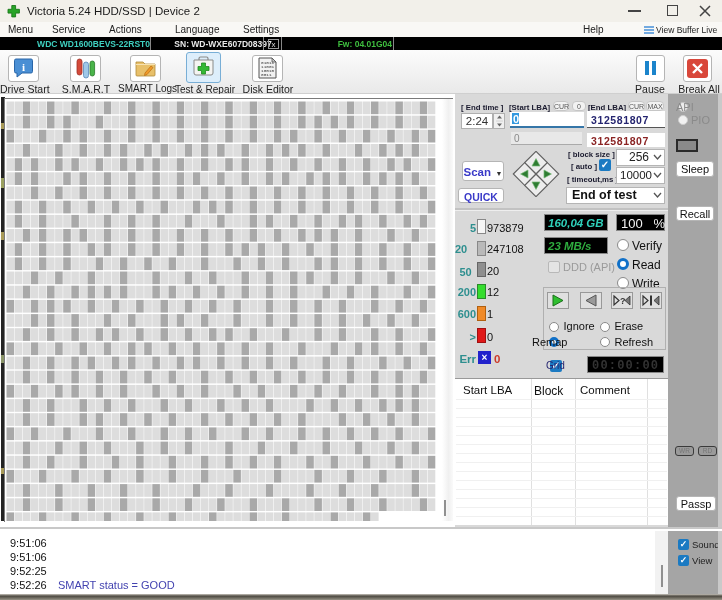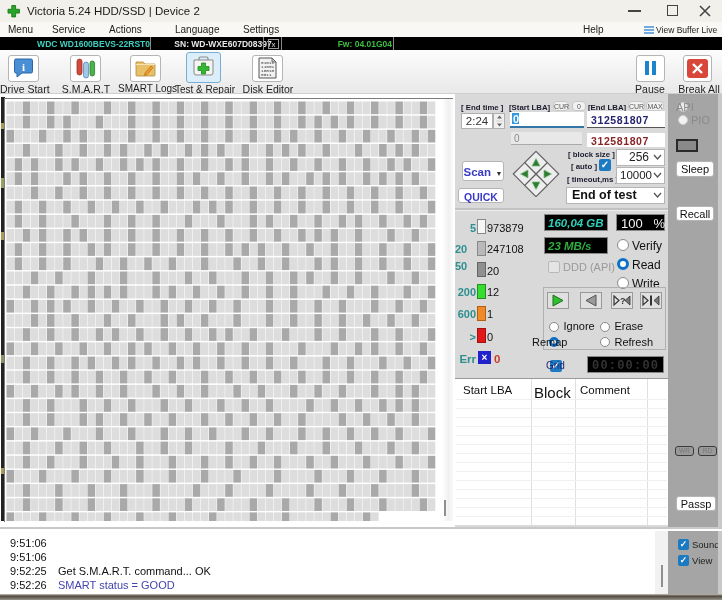--- a/index.html
+++ b/index.html
@@ -1770,21 +1770,21 @@
     <path d="M1 1 L4.5 5 L8 1" fill="none" stroke="#555" stroke-width="1.3"></path>
   </svg>
 <div class="abs" style="left:455px;top:208px;width:213px;height:2px;background:#c2c2c2;border-bottom:1px solid #eee"></div>
 
 <div class="abs" style="left:455px;top:221.5px;width:21px;text-align:right;font-size:11px;font-weight:bold;color:#2e8f8f">5</div>
 <div class="abs" style="left:477px;top:219px;width:8.5px;height:15px;background:#f6f6f6;border:1px solid #888;box-sizing:border-box"></div>
 <div class="abs" style="left:487px;top:221.5px;font-size:11px;color:#111">973879</div>
 <div class="abs" style="left:455px;top:243.0px;width:21px;text-align:left;font-size:11px;font-weight:bold;color:#2e8f8f">20</div>
 <div class="abs" style="left:477px;top:240.5px;width:8.5px;height:15px;background:#b9b9b9;border:1px solid #888;box-sizing:border-box"></div>
 <div class="abs" style="left:487px;top:243.0px;font-size:11px;color:#111">247108</div>
-<div class="abs" style="left:455px;top:260px;width:21px;text-align:left;font-size:11px;font-weight:bold;color:#2e8f8f">50</div>
+<div class="abs" style="left:455px;top:266px;width:21px;text-align:center;font-size:11px;font-weight:bold;color:#2e8f8f">50</div>
 <div class="abs" style="left:477px;top:262px;width:8.5px;height:15px;background:#8f8f8f;border:1px solid #666;box-sizing:border-box"></div>
 <div class="abs" style="left:487px;top:264.5px;font-size:11px;color:#111">20</div>
 <div class="abs" style="left:455px;top:286.0px;width:21px;text-align:right;font-size:11px;font-weight:bold;color:#2e8f8f">200</div>
 <div class="abs" style="left:477px;top:283.5px;width:8.5px;height:15px;background:#35dd2e;border:1px solid #2a8a2a;box-sizing:border-box"></div>
 <div class="abs" style="left:487px;top:286.0px;font-size:11px;color:#111">12</div>
 <div class="abs" style="left:455px;top:308.0px;width:21px;text-align:right;font-size:11px;font-weight:bold;color:#2e8f8f">600</div>
 <div class="abs" style="left:477px;top:305.5px;width:8.5px;height:15px;background:#f08a28;border:1px solid #b06010;box-sizing:border-box"></div>
 <div class="abs" style="left:487px;top:308.0px;font-size:11px;color:#111">1</div>
 <div class="abs" style="left:455px;top:330.5px;width:21px;text-align:right;font-size:11px;font-weight:bold;color:#2e8f8f">&gt;</div>
 <div class="abs" style="left:477px;top:328px;width:8.5px;height:15px;background:#e01818;border:1px solid #a01010;box-sizing:border-box"></div>
@@ -1839,21 +1839,21 @@
 <div class="radio" style="left:599.5px;top:337px;width:10px;height:10px"></div>
 <div class="abs" style="left:614.5px;top:335.5px;font-size:11px;color:#111">Refresh</div>
 
 <div class="cb" style="left:550px;top:360px">✓</div>
 <div class="abs" style="left:546px;top:360px;font-size:10px;font-weight:normal;color:#252570">Grid</div>
 <div class="abs" style="left:587px;top:356px;width:77px;height:17px;background:#000;border:1px solid #888;box-sizing:border-box"></div>
 <div class="abs" style="left:592px;top:358.5px;font-size:12px;font-weight:bold;color:#333;font-family:'Liberation Mono',monospace;letter-spacing:1.2px">00:00:00</div>
 
 <div class="abs" style="left:455px;top:378px;width:213px;height:147px;background:#fff;border-top:1px solid #999;box-sizing:border-box"></div>
 <div class="abs" style="left:463px;top:384px;font-size:11.5px;color:#111">Start LBA</div>
-<div class="abs" style="left:534px;top:384px;font-size:15px;color:#111">Block</div>
+<div class="abs" style="left:534px;top:384px;font-size:12px;color:#111">Block</div>
 <div class="abs" style="left:580px;top:384px;font-size:11.5px;color:#111">Comment</div>
 <div class="abs" style="left:531px;top:379px;width:1px;height:146px;background:#e0e0e0"></div>
 <div class="abs" style="left:575px;top:379px;width:1px;height:146px;background:#e0e0e0"></div>
 <div class="abs" style="left:647px;top:379px;width:1px;height:146px;background:#e0e0e0"></div>
 <div class="abs" style="left:456px;top:399px;width:211px;height:1px;background:#f0f0f0"></div>
 <div class="abs" style="left:456px;top:408px;width:211px;height:1px;background:#f0f0f0"></div>
 <div class="abs" style="left:456px;top:417px;width:211px;height:1px;background:#f0f0f0"></div>
 <div class="abs" style="left:456px;top:426px;width:211px;height:1px;background:#f0f0f0"></div>
 <div class="abs" style="left:456px;top:435px;width:211px;height:1px;background:#f0f0f0"></div>
 <div class="abs" style="left:456px;top:444px;width:211px;height:1px;background:#f0f0f0"></div>
@@ -1877,21 +1877,20 @@
 <div class="btnw" style="left:676px;top:206px;width:38px;height:15px;font-size:11px;color:#111;line-height:14px">Recall</div>
 <div class="abs" style="left:675px;top:446px;width:19px;height:10px;background:#9a9a9a;border:1.5px solid #3a3a3a;border-radius:3px;box-sizing:border-box;font-size:6.5px;color:#777;text-align:center;line-height:7px">WR</div>
 <div class="abs" style="left:698px;top:446px;width:19px;height:10px;background:#9a9a9a;border:1.5px solid #3a3a3a;border-radius:3px;box-sizing:border-box;font-size:6.5px;color:#777;text-align:center;line-height:7px">RD</div>
 <div class="btnw" style="left:676px;top:496px;width:40px;height:15px;font-size:11px;color:#111;line-height:14px">Passp</div>
 
 <div class="abs" style="left:0;top:527px;width:722px;height:68px;background:#fff;border-top:2px solid #c8c8c8;box-sizing:border-box"></div>
 <div class="abs" style="left:0;top:531px;width:655px;height:64px;background:#fff;font-size:11px;color:#111">
   <span class="abs" style="left:10px;top:5.5px">9:51:06</span>
   <span class="abs" style="left:10px;top:19.5px">9:51:06</span>
   <span class="abs" style="left:10px;top:33.5px">9:52:25</span>
-    <span class="abs" style="left:58px;top:33.5px">Get S.M.A.R.T. command... OK</span>
   <span class="abs" style="left:10px;top:47.5px;color:#111">9:52:26</span>
     <span class="abs" style="left:58px;top:47.5px;color:#4343b0">SMART status = GOOD</span>
 </div>
 <div class="abs" style="left:655px;top:531px;width:13px;height:64px;background:#f2f2f2"></div>
 <div class="abs" style="left:661px;top:565px;width:1.5px;height:22px;background:#909090"></div>
 <div class="abs" style="left:668px;top:531px;width:54px;height:64px;background:#a5a5a5"></div>
 <div class="cb" style="left:678px;top:539px;width:11px;height:11px;line-height:11px;font-size:9px">✓</div>
 <div class="abs" style="left:692px;top:539px;font-size:9.5px;color:#222">Sound</div>
 <div class="cb" style="left:678px;top:555px;width:11px;height:11px;line-height:11px;font-size:9px">✓</div>
 <div class="abs" style="left:692px;top:555px;font-size:9.5px;color:#222">View</div>

